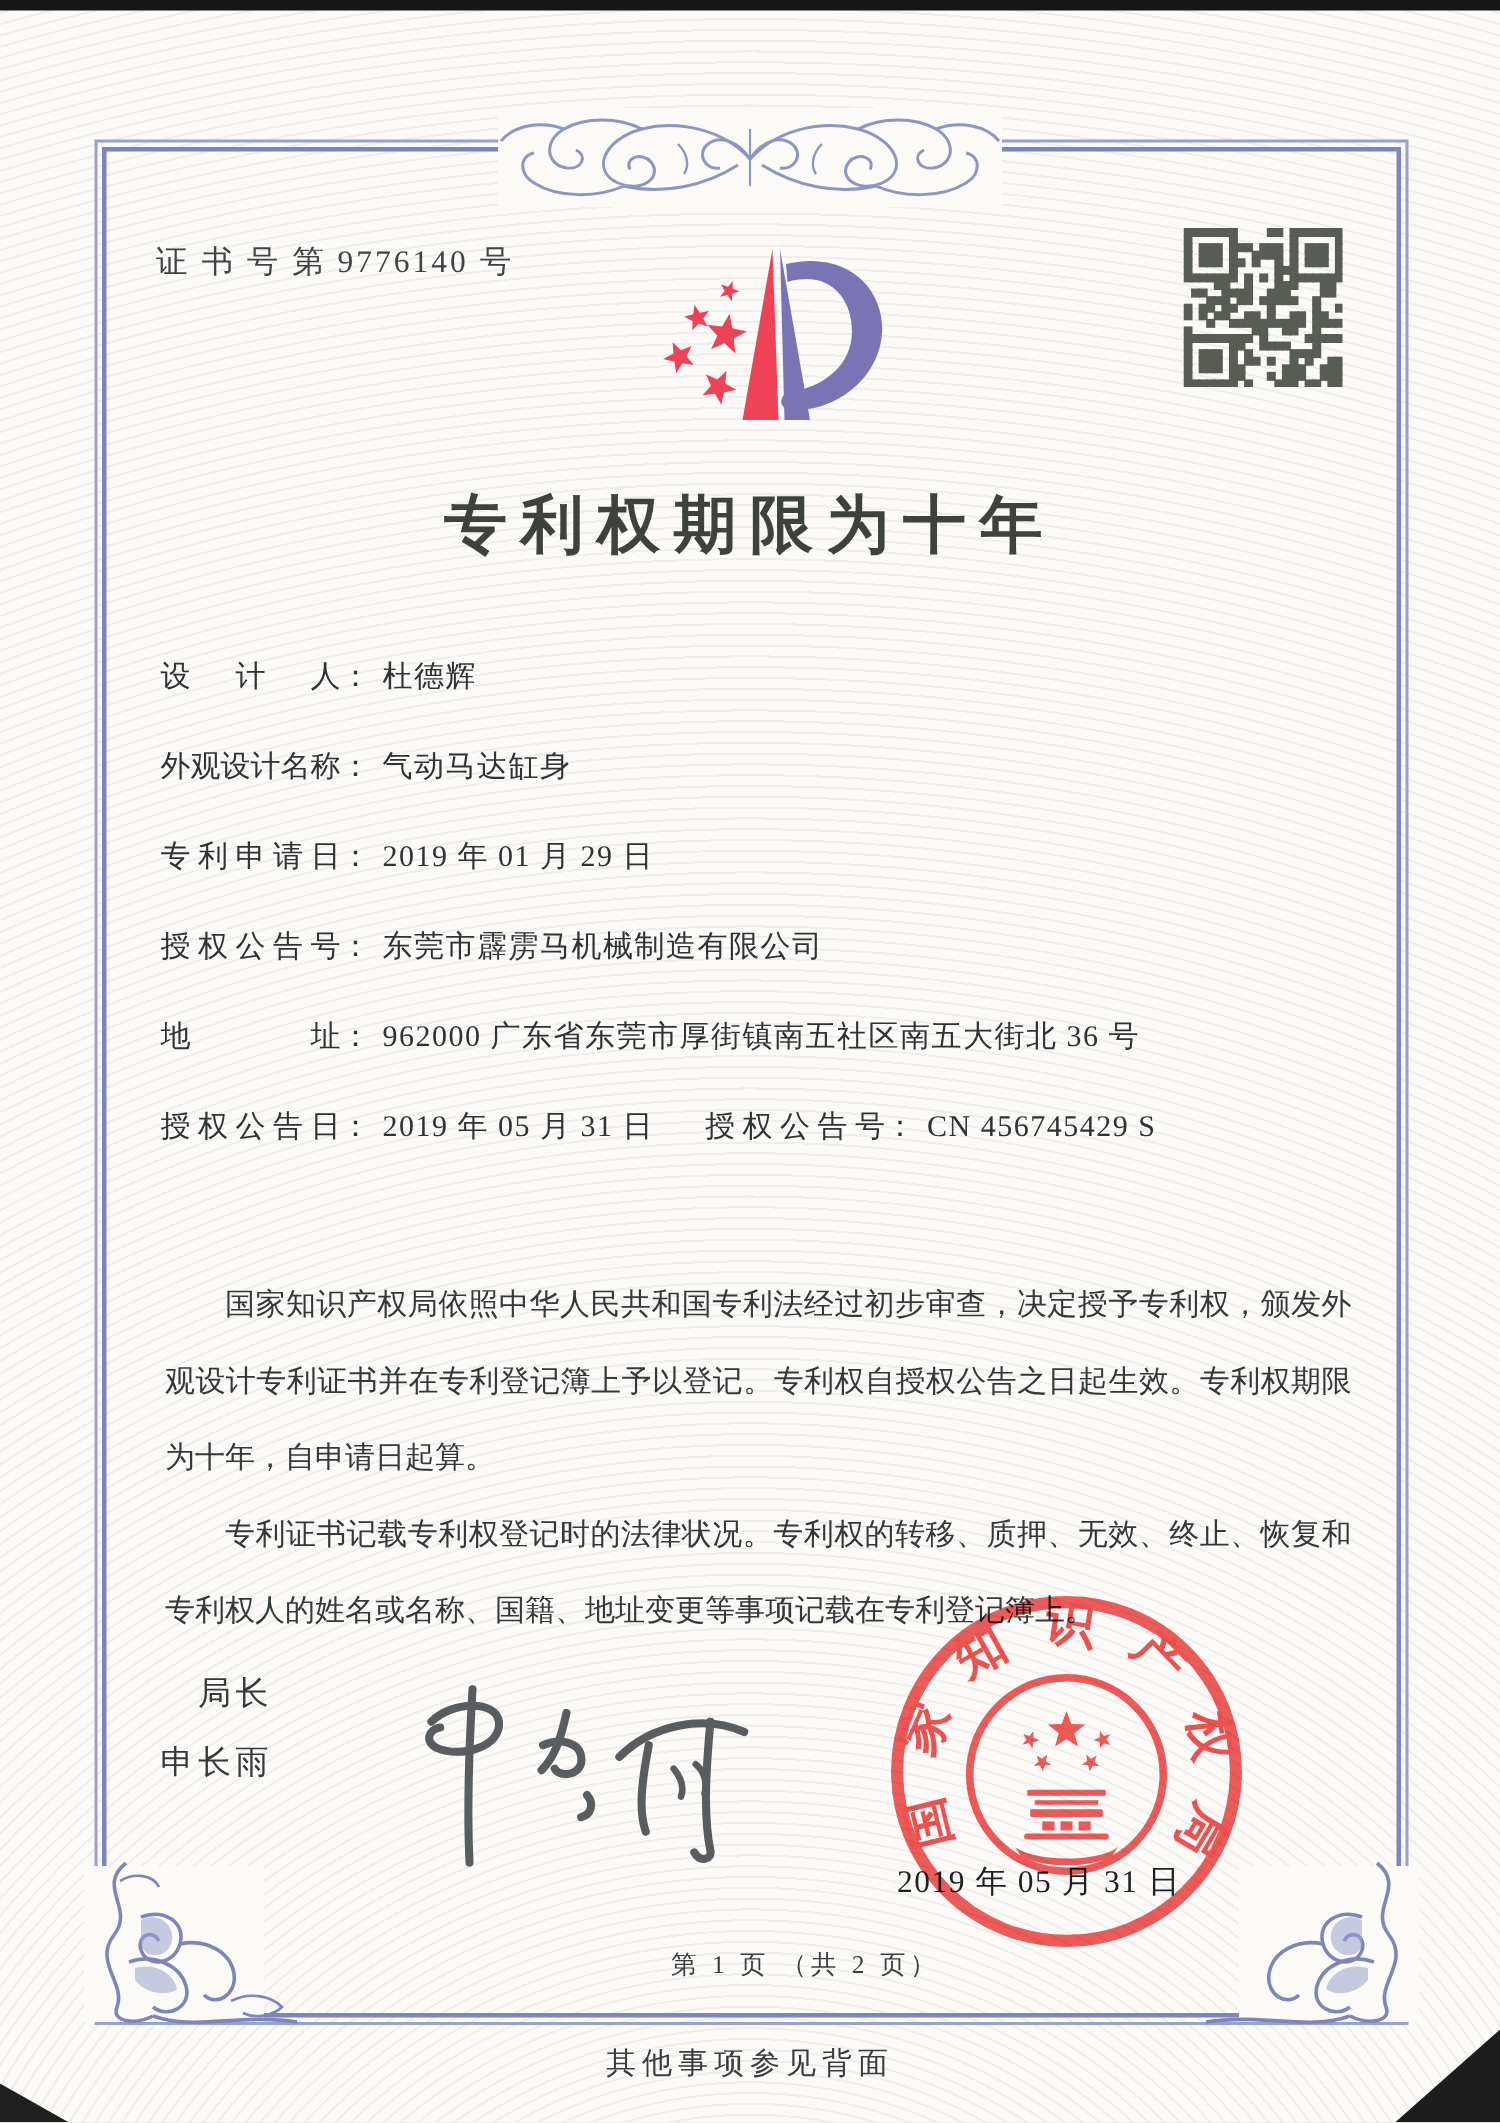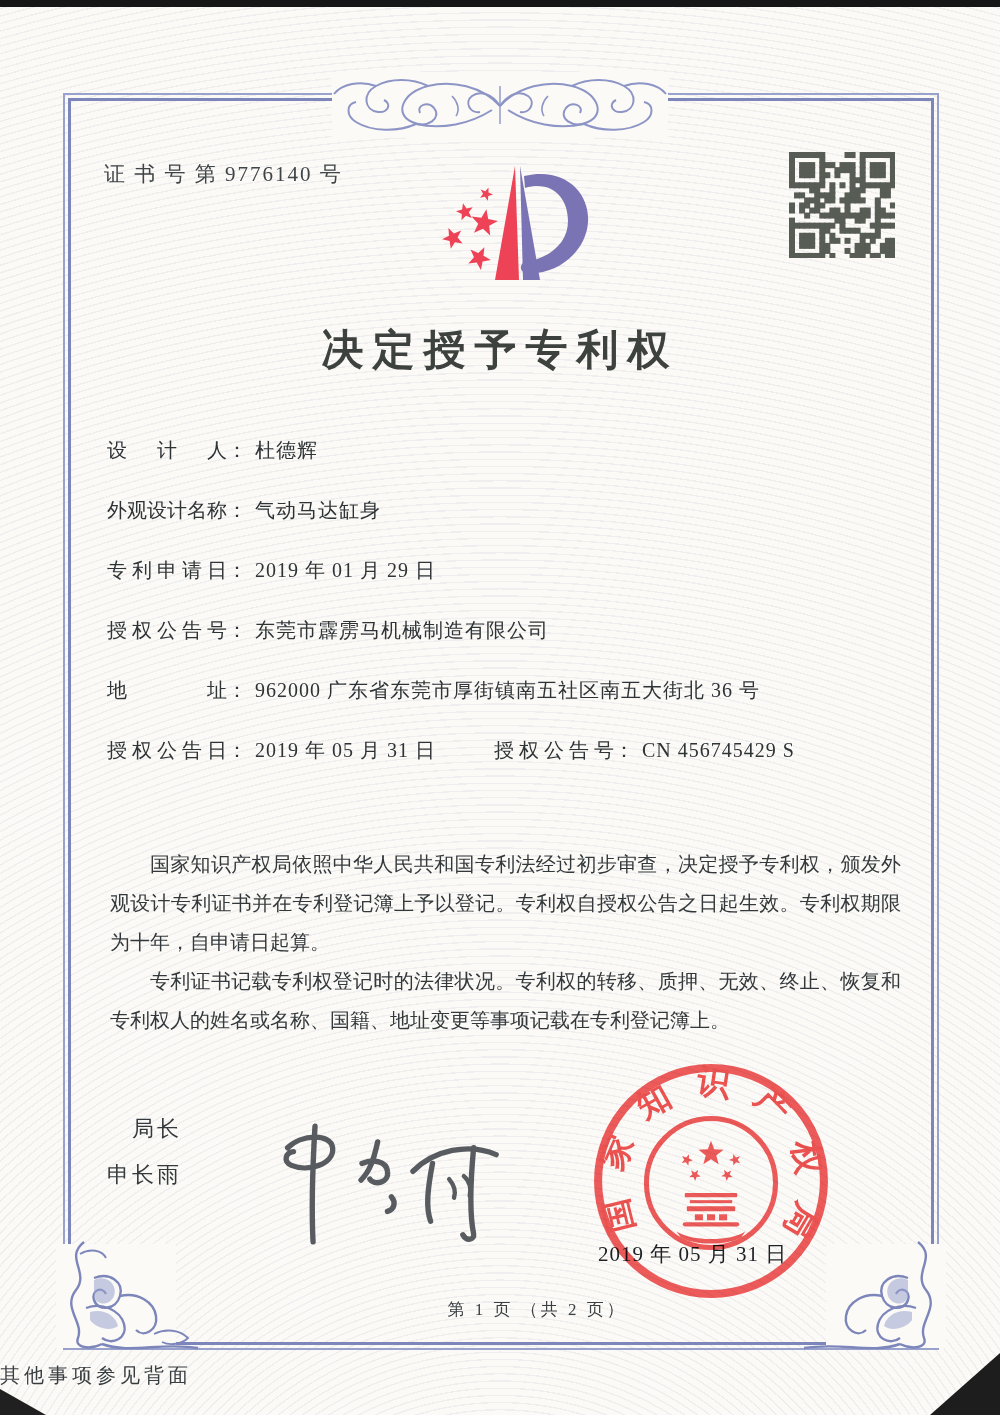--- a/index.html
+++ b/index.html
@@ -39,28 +39,28 @@
   .qr { position:absolute; left:789px; top:152px; width:106px; height:106px; }
 
   .title {
     position:absolute; left:0; top:322px; width:100%;
     text-align:center; font-size:42px; font-weight:700;
     letter-spacing:9px; color:#3d423f;
   }
 
   .fields { position:absolute; left:107px; top:437px; right:90px; font-size:20px; color:#2e3336; }
   .field-row { height:26px; margin-bottom:34px; white-space:nowrap; }
-  .field-row.double { display:flex; gap:58px; }
+  .field-row.double { display:flex; gap:34px; }
   .flabel { display:inline-block; width:6em; text-align:justify; text-align-last:justify; }
   .colon { margin-right:8px; }
   .fvalue { letter-spacing:1px; }
 
   .paras {
     position:absolute; left:110px; top:845px; right:99px;
-    font-size:20px; color:#33383b; line-height:39px;
+    font-size:20px; color:#33383b; line-height:51px;
     text-align:justify; text-justify:inter-ideograph;
   }
   .paras p { text-indent:2em; }
 
   .officer { position:absolute; left:107px; top:1114px; font-size:22px; color:#34393c; letter-spacing:3px;text-align:right; }
   .officer div { margin-bottom:16px; }
 
   .signature { position:absolute; left:268px; top:1118px; width:235px; height:132px; }
 
   .seal { position:absolute; left:590px; top:1060px; width:242px; height:242px;
@@ -68,21 +68,21 @@
   .seal-date {
     position:absolute; left:598px; top:1240px; width:230px;
     font-size:21px; color:#1e2124; letter-spacing:1px; white-space:nowrap;
   }
 
   .footer-page {
     position:absolute; left:0; top:1298px; width:100%; text-align:center;
     font-size:17px; color:#3a3f42; letter-spacing:3px;margin-left:37px;
   }
   .back-note {
-    position:absolute; left:0; top:1362px; width:100%; 
+    position:absolute; left:0; top:1362px; width:100%; text-align:center;
     font-size:20px; color:#383d40; letter-spacing:4px;
   }
 </style>
 </head>
 <body>
 
 <div class="page">
 
   <div class="frame"></div>
 
@@ -395,21 +395,21 @@
         <rect x="60.57" y="100.95" width="6" height="6" fill="#575c54"></rect>
         <rect x="65.62" y="100.95" width="6" height="6" fill="#575c54"></rect>
         <rect x="70.67" y="100.95" width="6" height="6" fill="#575c54"></rect>
         <rect x="80.76" y="100.95" width="6" height="6" fill="#575c54"></rect>
         <rect x="85.81" y="100.95" width="6" height="6" fill="#575c54"></rect>
         <rect x="95.90" y="100.95" width="6" height="6" fill="#575c54"></rect>
         <rect x="100.95" y="100.95" width="6" height="6" fill="#575c54"></rect>
       </svg>
   </div>
 
-  <div class="title">决定授予专利权</div>
+  <div class="title">专利权期限为十年</div>
 
   <div class="fields">
     <div class="field-row">
       <span class="flabel">设计人</span><span class="colon">：</span><span class="fvalue">杜德辉</span>
     </div>
     <div class="field-row">
       <span class="flabel">外观设计名称</span><span class="colon">：</span><span class="fvalue">气动马达缸身</span>
     </div>
     <div class="field-row">
       <span class="flabel">专利申请日</span><span class="colon">：</span><span class="fvalue">2019 年 01 月 29 日</span>

